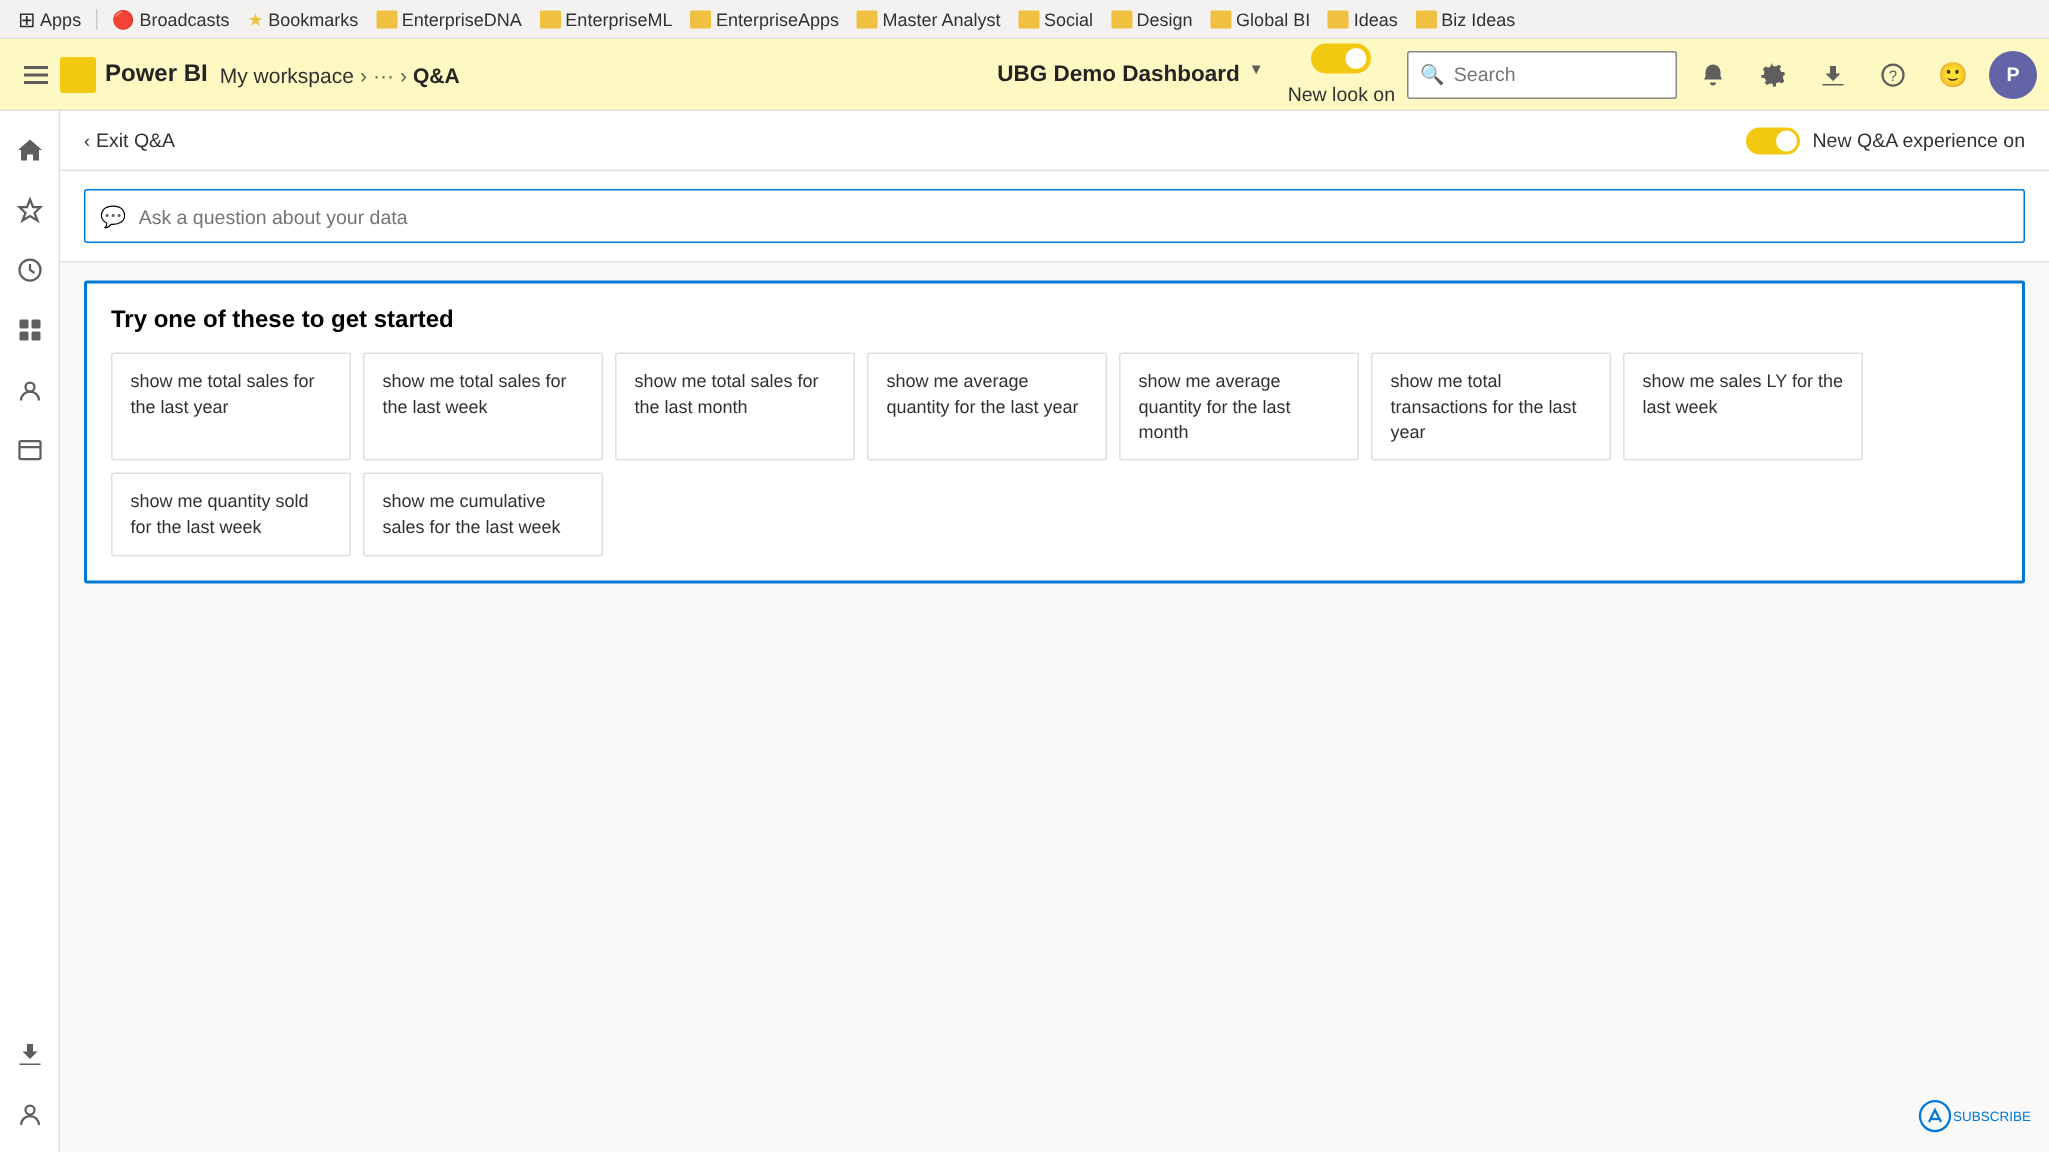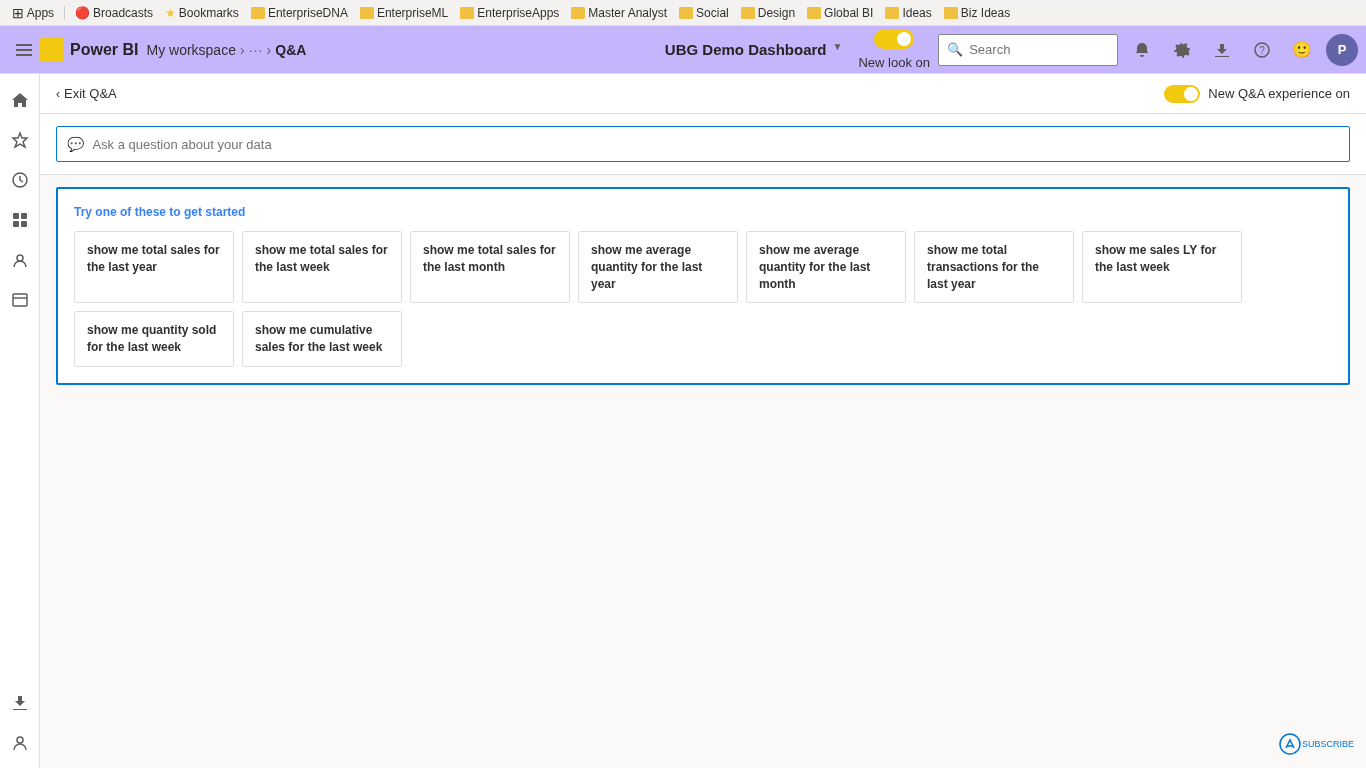--- a/index.html
+++ b/index.html
@@ -24,21 +24,21 @@
       padding: 0 4px;
       cursor: pointer;
       white-space: nowrap;
     }
     .folder-icon { width: 14px; height: 12px; background: #f0c040; border-radius: 1px; display: inline-block; }
     .divider-v { width: 1px; height: 14px; background: #ccc; margin: 0 2px; }
 
     
     .header {
       height: 48px;
-      background: #c4b5fd;
+      background: #fef9c3;
       border-bottom: 1px solid #e1dfdd;
       display: flex;
       align-items: center;
       padding: 0 8px;
       gap: 0;
     }
     .header-grid-icon {
       width: 32px; height: 32px;
       display: flex; align-items: center; justify-content: center;
       cursor: pointer; color: #605e5c;
@@ -232,42 +232,41 @@
 
     
     .suggestions-panel {
       margin: 12px 16px;
       border: 2px solid #0078d4;
       border-radius: 2px;
       background: #fff;
       padding: 16px;
     }
     .suggestions-title {
-      font-size: 12px;
+      font-size: 16px;
       font-weight: 600;
-      color: #3b82f6;
+      color: #000000;
       margin-bottom: 12px;
     }
     .suggestions-grid {
       display: flex;
       flex-wrap: wrap;
       gap: 8px;
     }
     .suggestion-card {
       border: 1px solid #e1dfdd;
       border-radius: 2px;
       padding: 10px 12px;
       font-size: 12px;
       color: #323130;
       cursor: pointer;
       min-width: 130px;
       max-width: 160px;
       background: #fff;
       line-height: 1.4;
-      font-weight: bold;
     }
     .show-all {
       text-align: right;
       margin-top: 8px;
       font-size: 13px;
       color: #0078d4;
       cursor: pointer;
     }
 
     

